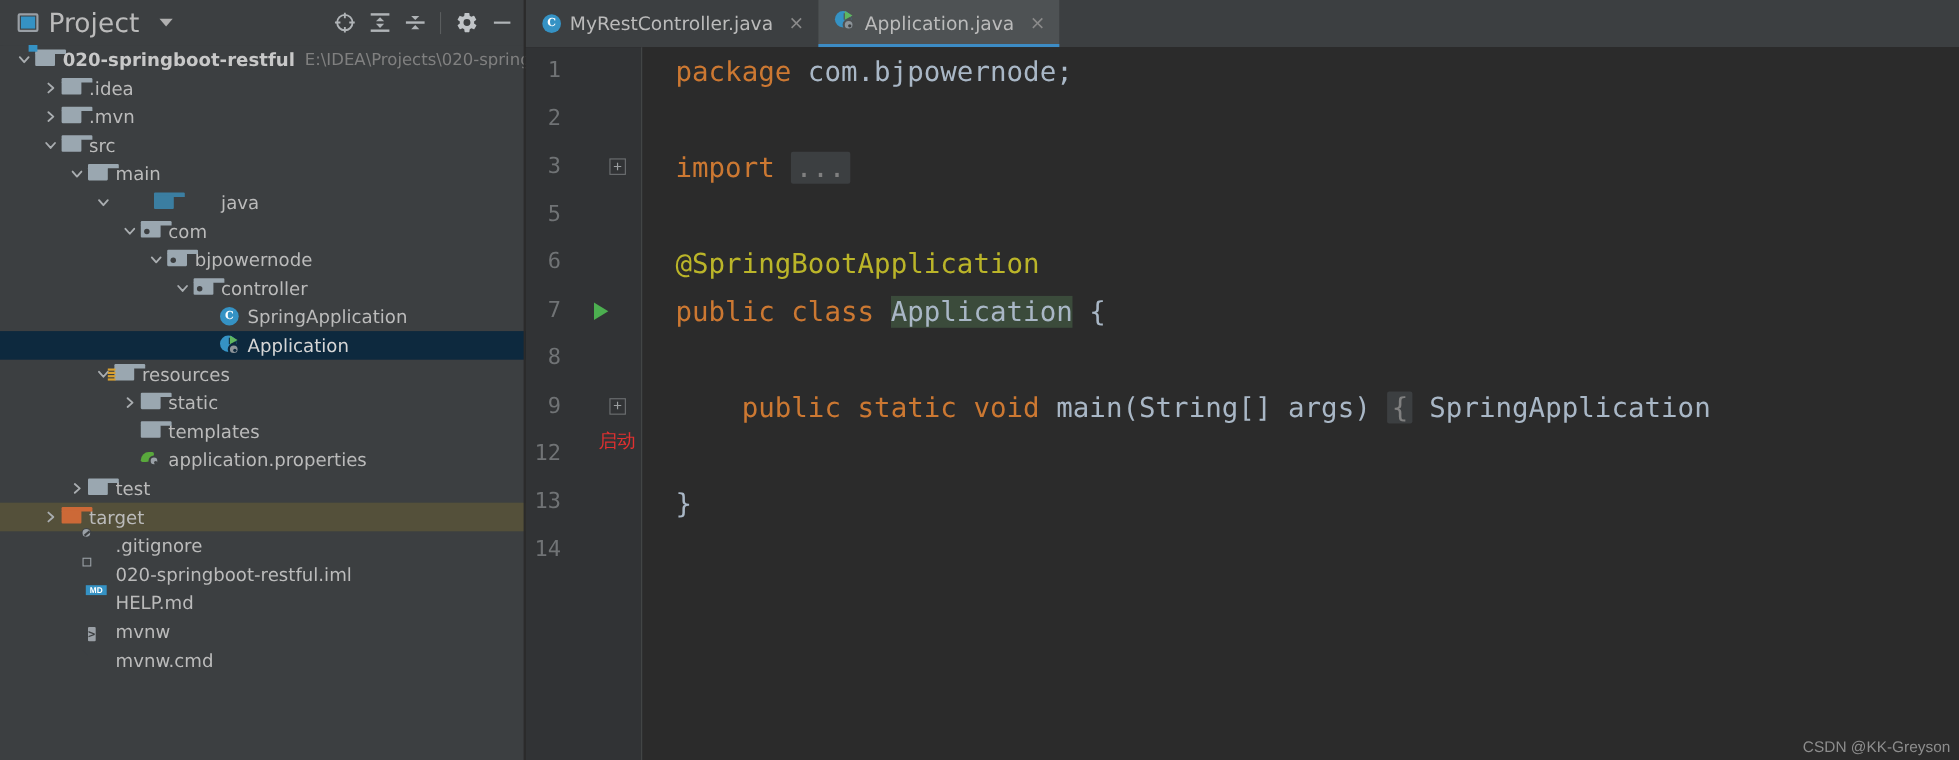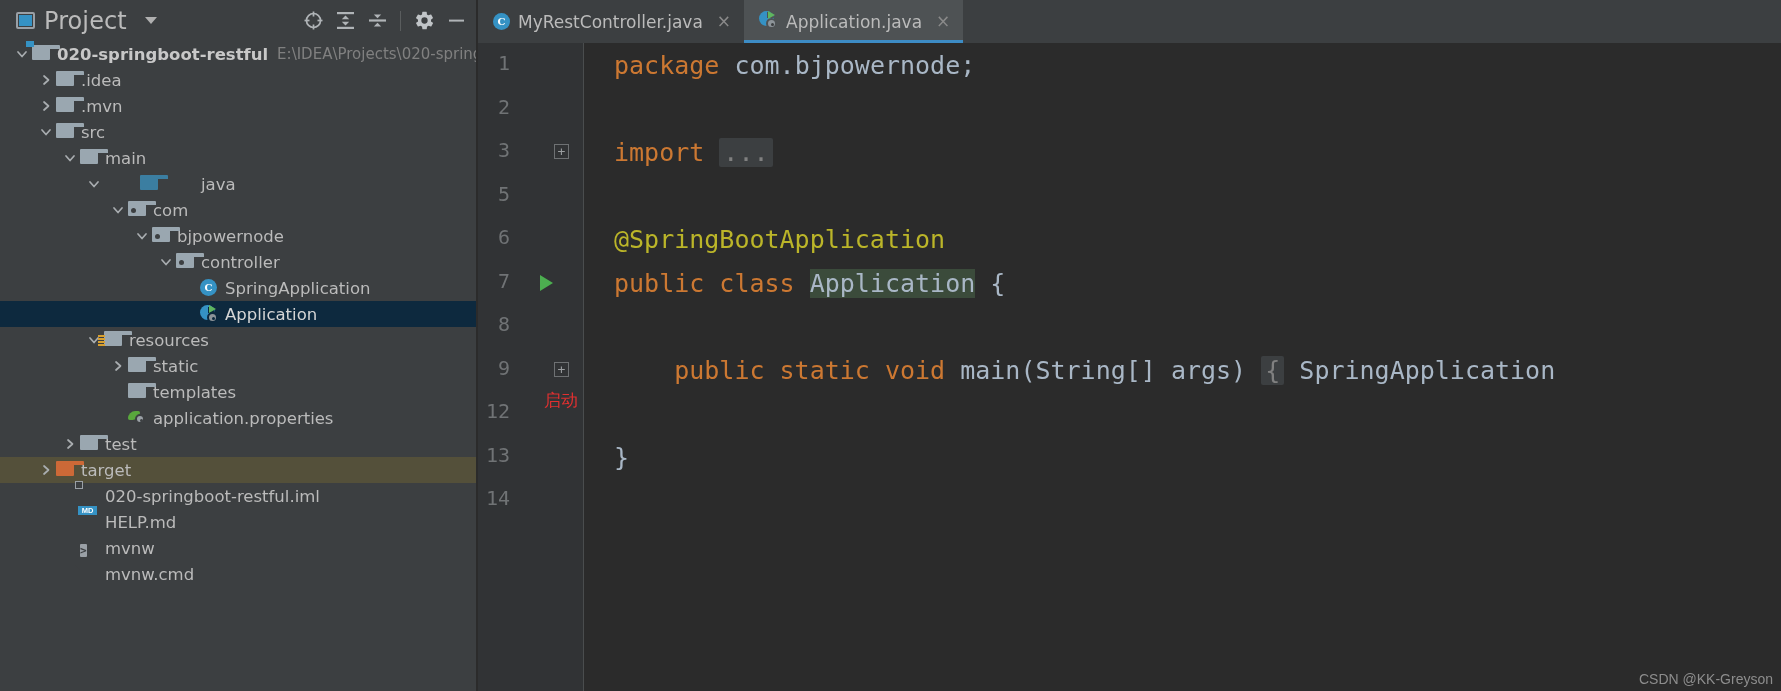--- a/index.html
+++ b/index.html
@@ -470,20 +470,25 @@
           <span class="arrow">
             <svg width="14" height="14" viewBox="0 0 14 14">
               <polyline points="5,3 9.5,7 5,11" fill="none" stroke="#a9adb0" stroke-width="1.7" stroke-linecap="round" stroke-linejoin="round"></polyline>
             </svg>
           </span>
           <span class="ticon"><span class="folder orange"><span class="tab"></span><span class="body"></span></span></span>
           <span class="lbl">target</span>
         </div>
         <div class="row" style="padding-left: 62px;">
           <span class="arrow none"></span>
+          <span class="ticon"><span class="ci-file"><span class="sheet"></span><span class="fold"></span><span class="ban"></span></span></span>
+          <span class="lbl">.gitignore</span>
+        </div>
+        <div class="row" style="padding-left: 62px;">
+          <span class="arrow none"></span>
           <span class="ticon"><span class="ci-file"><span class="sheet"></span><span class="fold"></span><span class="sq"></span></span></span>
           <span class="lbl">020-springboot-restful.iml</span>
         </div>
         <div class="row" style="padding-left: 62px;">
           <span class="arrow none"></span>
           <span class="ticon"><span class="ci-file"><span class="sheet"></span><span class="fold"></span><span class="md">MD</span></span></span>
           <span class="lbl">HELP.md</span>
         </div>
         <div class="row" style="padding-left: 62px;">
           <span class="arrow none"></span>

